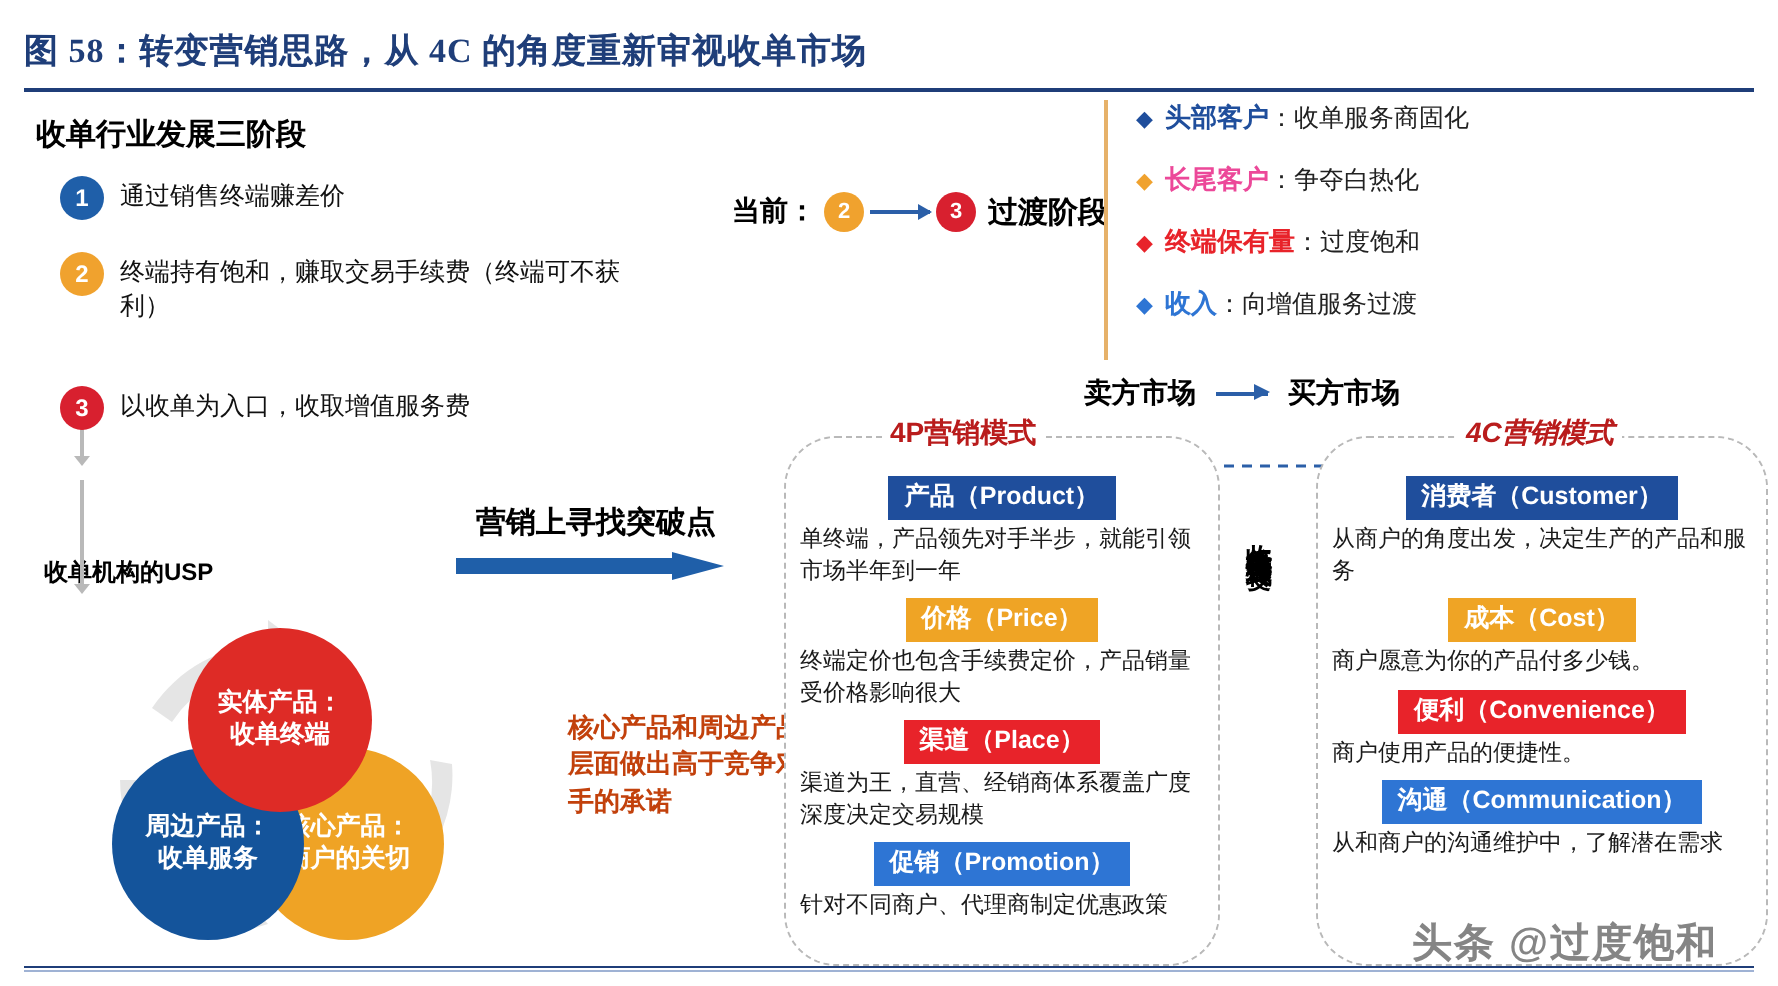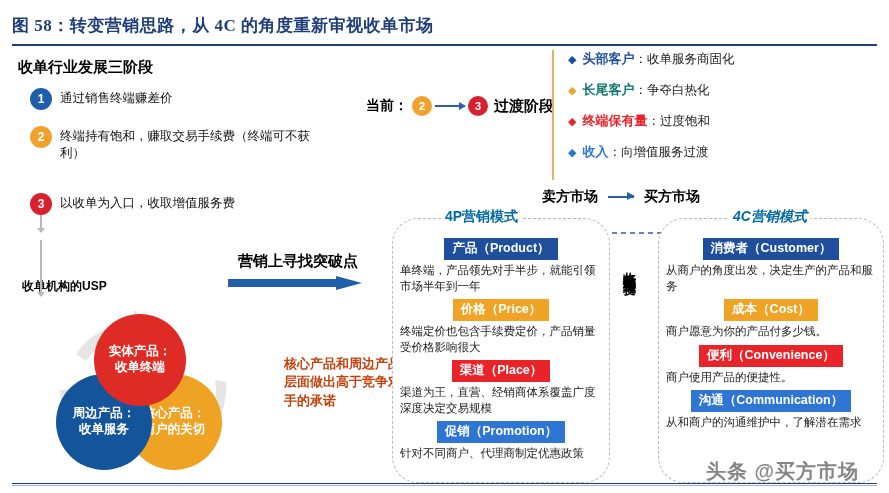--- a/index.html
+++ b/index.html
@@ -144,21 +144,21 @@
     font-size: 11px;
     margin-right: 6px;
     line-height: 1;
   }
   .d-blue { color: #1F4E9C; }
   .d-orange { color: #F0A22E; }
   .d-red { color: #E8232A; }
   .d-lblue { color: #2E75D4; }
   .bl-key { font-size: 13px; font-weight: bold; }
   .k-blue { color: #1F4E9C; }
-  .k-orange { color: #0f766e; }
+  .k-orange { color: #ec4899; }
   .k-red { color: #E8232A; font-family: Liberation Mono, monospace; }
   .k-lblue { color: #2E75D4; }
   .bl-val { font-size: 12.5px; color: #222; }
 
   
   .market-row {
     position: absolute;
     left: 542px; top: 188px;
     display: flex; align-items: center;
     white-space: nowrap;
@@ -236,21 +236,21 @@
     border: 1.4px dashed #b9b9b9;
     border-radius: 26px;
     background: #fff;
   }
   .panel-4p { left: 392px; top: 218px; width: 218px; height: 265px; }
   .panel-4c { left: 658px; top: 218px; width: 226px; height: 265px; }
 
   .panel-title {
     position: absolute;
     top: -11px;
-    font-size: 14px; font-weight: bold; color: #0369a1;
+    font-size: 14px; font-weight: bold; color: #b91c1c;
     background: #fff; padding: 0 4px;
     white-space: nowrap;
   }
   .pt-4p { left: 48px; }
   .pt-4c { left: 70px; font-style: italic; }
 
   .pp-arrow {
     position: absolute;
     left: 612px; top: 228px;
     width: 122px; height: 10px;
@@ -442,17 +442,17 @@
       <div class="desc">从商户的角度出发，决定生产的产品和服务</div>
       <div class="tag-wrap"><span class="tag t-orange">成本（Cost）</span></div>
       <div class="desc">商户愿意为你的产品付多少钱。</div>
       <div class="tag-wrap"><span class="tag t-red">便利（Convenience）</span></div>
       <div class="desc">商户使用产品的便捷性。</div>
       <div class="tag-wrap"><span class="tag t-lblue">沟通（Communication）</span></div>
       <div class="desc">从和商户的沟通维护中，了解潜在需求</div>
     </div>
   </div>
 
-  <div class="watermark">头条 @买方市场</div>
+  <div class="watermark">头条 @过度饱和</div>
 
   <div class="footer-rule"></div>
 
 </div>
 
 </body></html>

